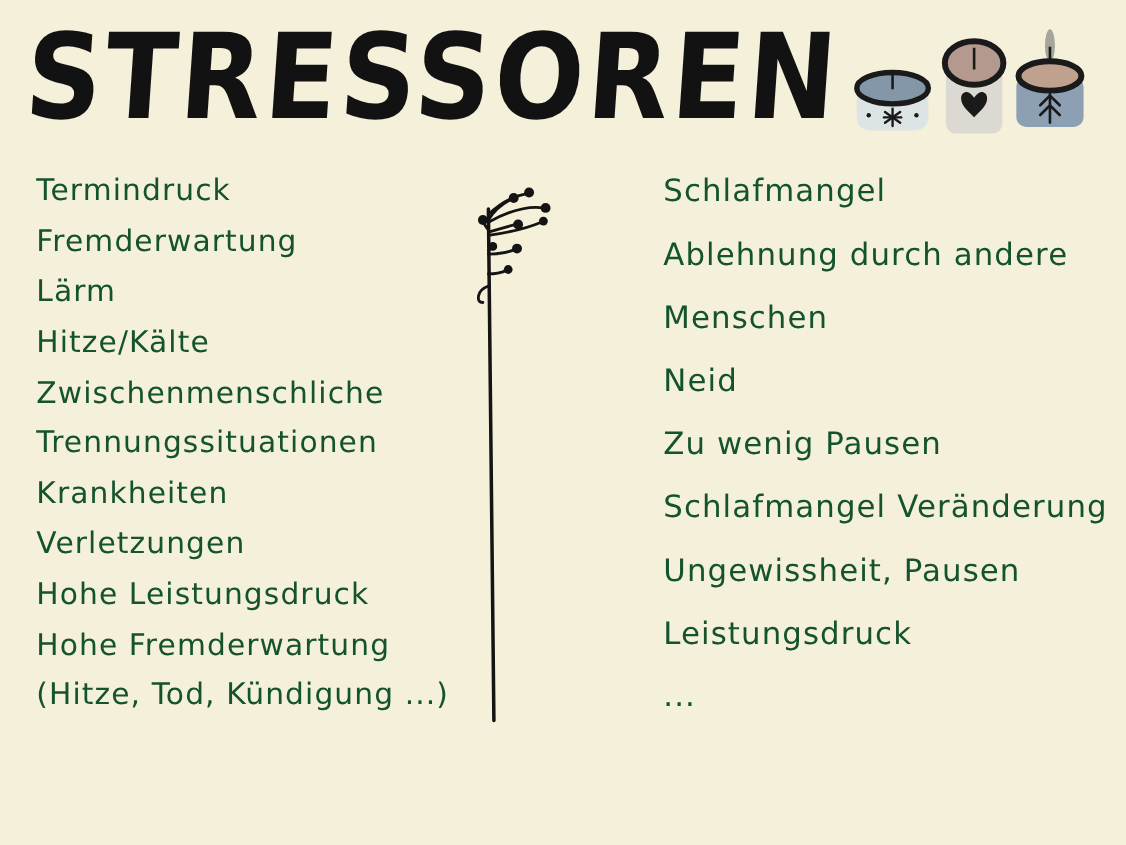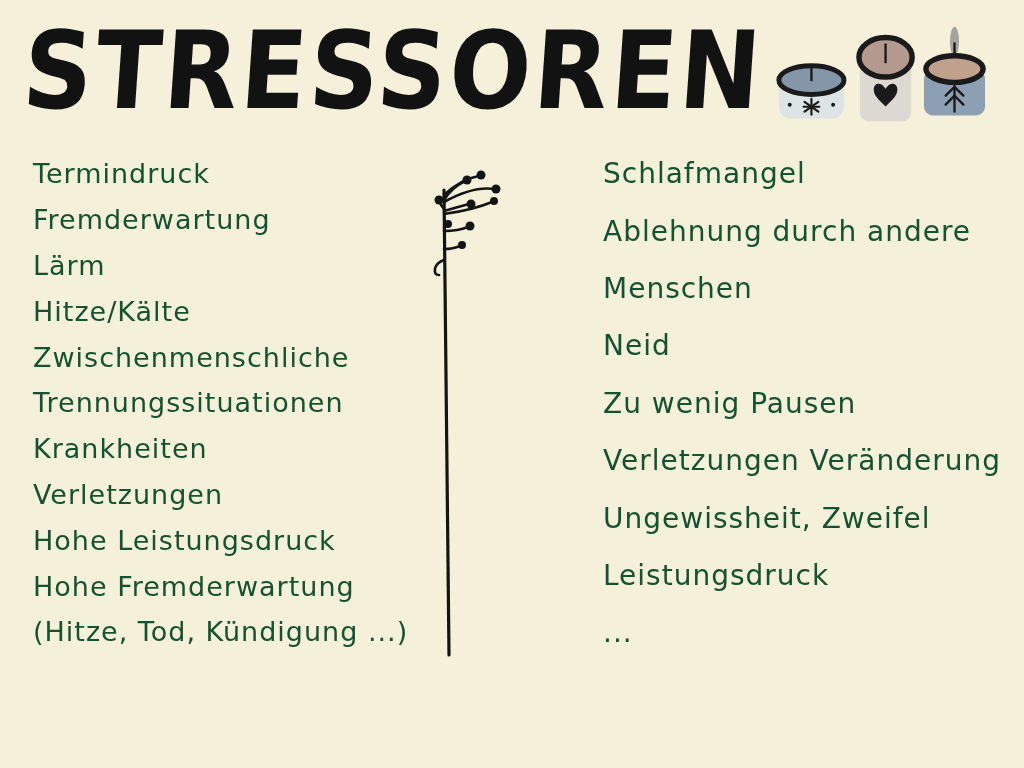--- a/index.html
+++ b/index.html
@@ -159,19 +159,19 @@
     <li>Hohe Fremderwartung</li>
     <li>(Hitze, Tod, Kündigung ...)</li>
   </ul>
 
   <ul class="list list-right">
     <li>Schlafmangel</li>
     <li>Ablehnung durch andere</li>
     <li>Menschen</li>
     <li>Neid</li>
     <li>Zu wenig Pausen</li>
-    <li>Verletzungen Veränderung</li>
-    <li>Ungewissheit, Zweifel</li>
+    <li>Schlafmangel Veränderung</li>
+    <li>Ungewissheit, Pausen</li>
     <li>Leistungsdruck</li>
     <li>...</li>
   </ul>
 
 </div>
 
 </body></html>

